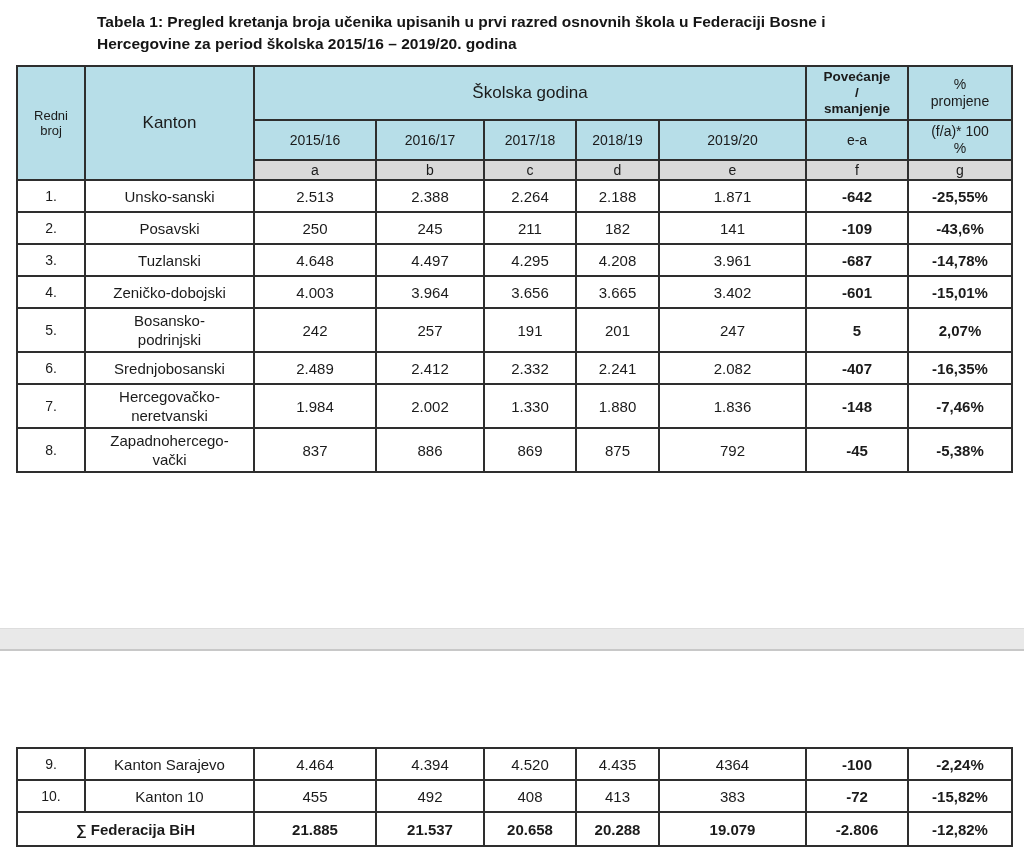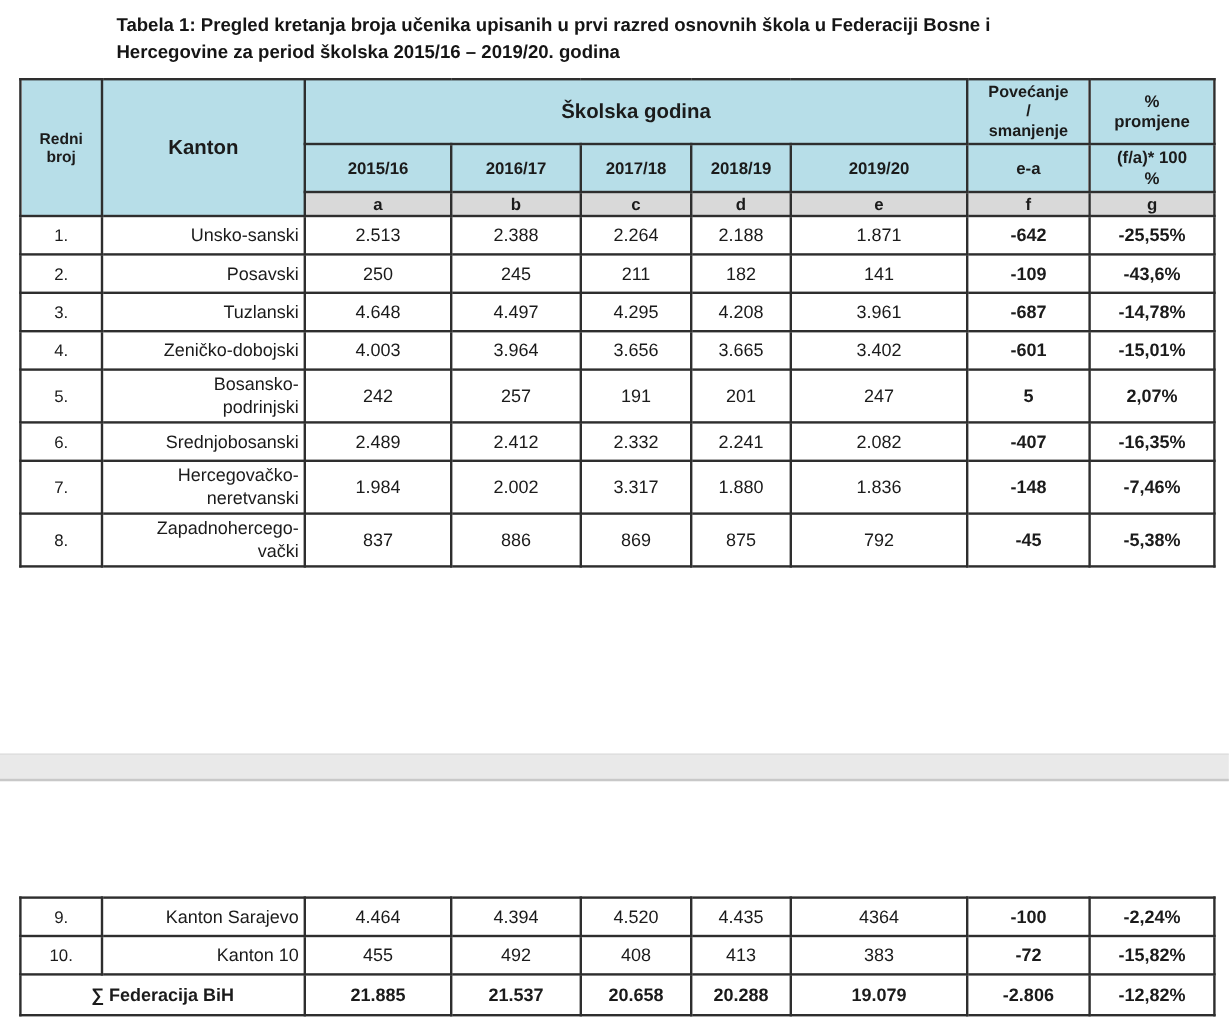--- a/index.html
+++ b/index.html
@@ -41,21 +41,21 @@
   }
   .tbl.top { top: 65px; }
   .tbl.bottom { top: 747px; }
   .tbl th, .tbl td {
     border: 2px solid #2e2e2e;
     padding: 2px 4px;
     text-align: center;
     vertical-align: middle;
     overflow: hidden;
   }
-  thead th { background: #b7dee8; font-weight: bold; }
+  thead th { background: #b7dee8; font-weight: normal; }
   tr.h1 { height: 54px; }
   tr.h2 { height: 40px; }
   tr.letters { height: 18px; }
   tr.letters th {
     background: #d9d9d9;
     padding: 0 2px;
     font-size: 14px;
     height: 18px;
   }
   .th-span { padding-bottom: 26px; }
@@ -69,21 +69,21 @@
   .th-formula {
     font-size: 14px;
     line-height: 17px;
     text-align: left;
     padding-left: 6px;
     white-space: pre-line;
   }
   tbody tr { height: 32px; }
   td.num { font-size: 14px; }
   td.kanton {
-    text-align: right;
+    text-align: center;
     padding-left: 4px;
     white-space: pre-line;
     line-height: 19px;
   }
   td.colf, td.colg { font-weight: bold; }
   tr.total td { font-weight: bold; height: 28px; margin-top: 16px; }
   tr.total td.total-label { font-size: 15px; }
   .page-break {
     position: absolute;
     left: 0;
@@ -214,21 +214,21 @@
         <td>2.082</td>
         <td class="colf">-407</td>
         <td class="colg">-16,35%</td>
       </tr>
       <tr>
         <td class="num">7.</td>
         <td class="kanton">Hercegovačko-
 neretvanski</td>
         <td>1.984</td>
         <td>2.002</td>
-        <td>3.317</td>
+        <td>1.330</td>
         <td>1.880</td>
         <td>1.836</td>
         <td class="colf">-148</td>
         <td class="colg">-7,46%</td>
       </tr>
       <tr>
         <td class="num">8.</td>
         <td class="kanton">Zapadnohercego-
 vački</td>
         <td>837</td>

